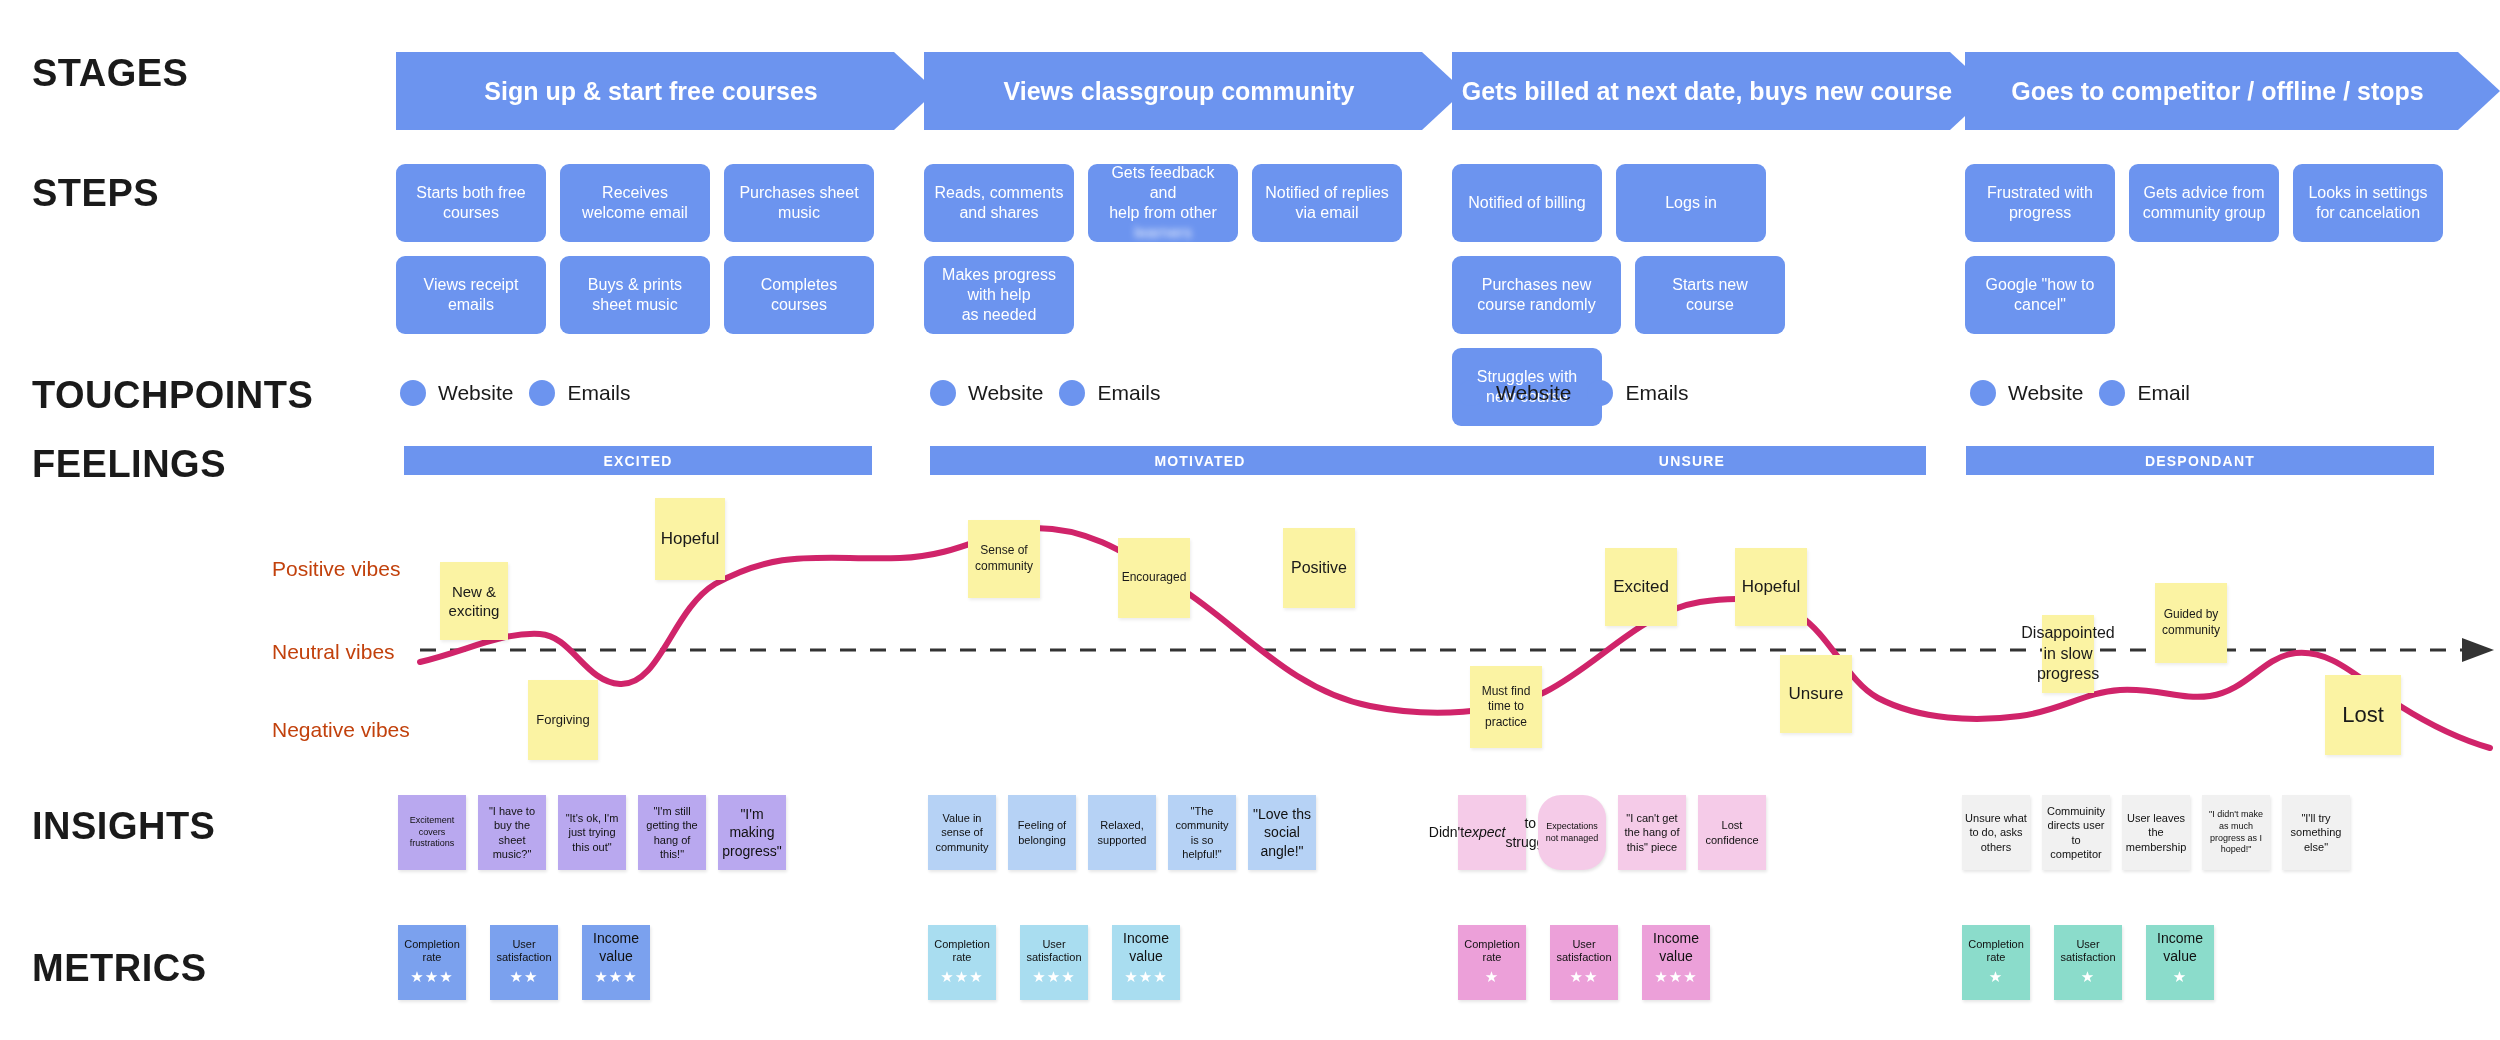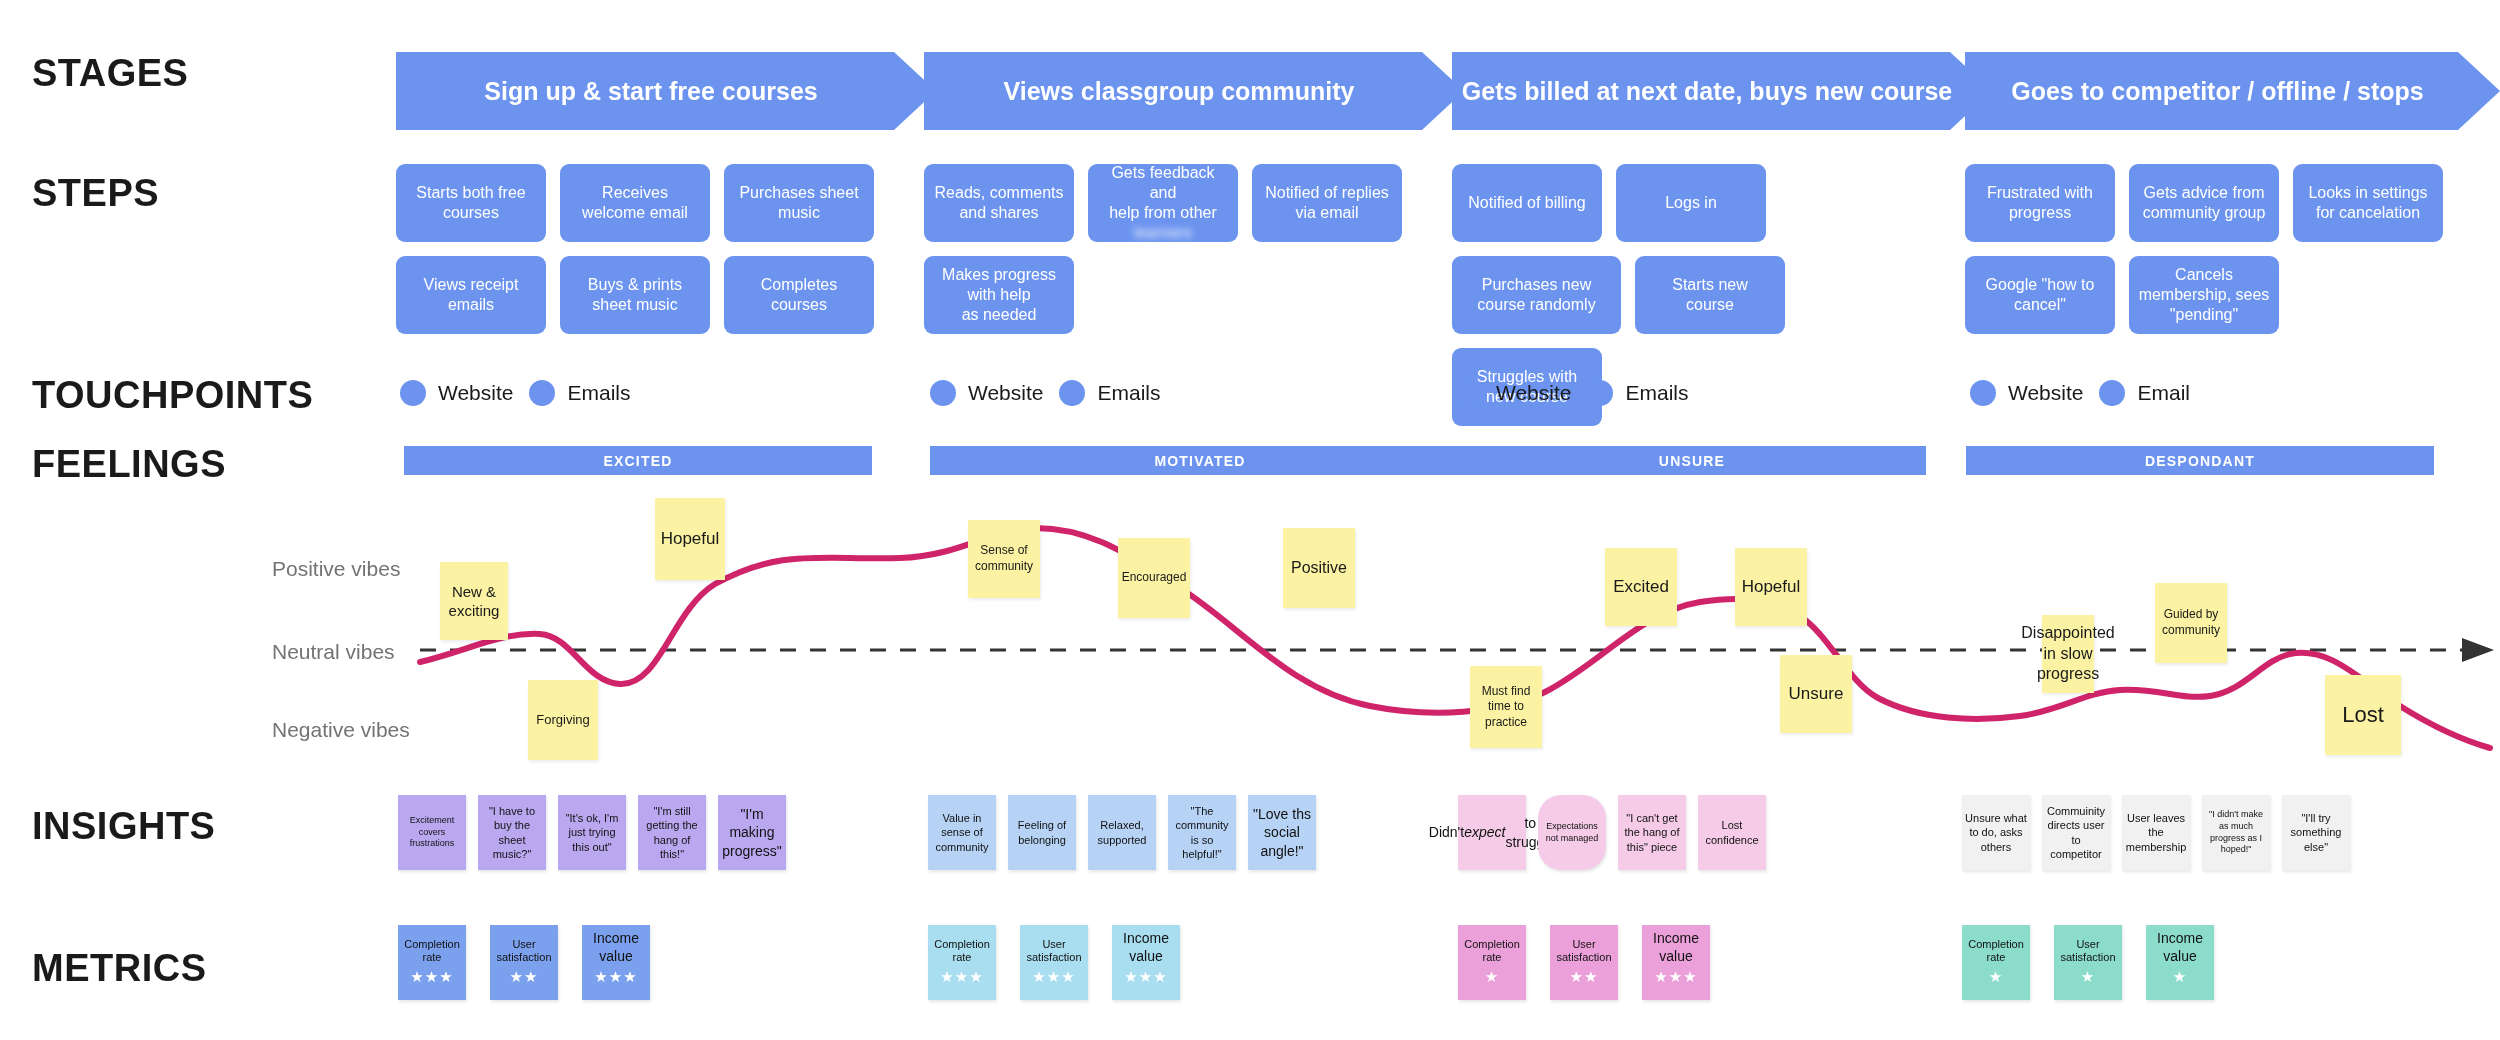--- a/index.html
+++ b/index.html
@@ -30,21 +30,21 @@
   
   .tp-group{position:absolute;top:380px;display:flex;align-items:center;gap:16px;}
   .tp-item{display:flex;align-items:center;gap:12px;}
   .tp-dot{width:26px;height:26px;border-radius:50%;background:#6c94ef;display:block;}
   .tp-text{font-size:21px;color:#1a1a1a;}
 
   
   .feel-bar{position:absolute;top:446px;height:29px;background:#6c94ef;
     display:flex;align-items:center;justify-content:center;}
   .feel-bar span{color:#fff;font-size:14px;font-weight:bold;letter-spacing:1.2px;}
-  .vibe-label{position:absolute;font-size:21px;color:#737373;}
+  .vibe-label{position:absolute;font-size:21px;color:#c2410c;}
   #vibe-pos{left:272px;top:557px;}
   #vibe-neu{left:272px;top:640px;}
   #vibe-neg{left:272px;top:718px;}
 
   .note{position:absolute;background:#fbf3a3;box-shadow:1px 2px 3px rgba(0,0,0,.08);
     display:flex;align-items:center;justify-content:center;text-align:center;
     color:#1a1a1a;line-height:1.3;box-sizing:border-box;padding:4px;}
 
   
   .ins-group{position:absolute;top:795px;display:flex;gap:12px;align-items:flex-start;}
@@ -211,27 +211,20 @@
       <div class="step-box" style="width: 150px;">
         <div>
           <div>Looks in settings</div>
           <div>for cancelation</div>
         </div>
       </div>
       <div class="step-box" style="width: 150px;">
         <div>
           <div>Google "how to</div>
           <div>cancel"</div>
-        </div>
-      </div>
-      <div class="step-box" style="width: 150px;">
-        <div>
-          <div>Cancels</div>
-          <div>membership, sees</div>
-          <div>"pending"</div>
         </div>
       </div>
     </div>
   </div>
 
 <div class="tp-group" id="tp-0" style="left:400px;">
     <div class="tp-item">
       <span class="tp-dot"></span>
       <span class="tp-text">Website</span>
     </div>

